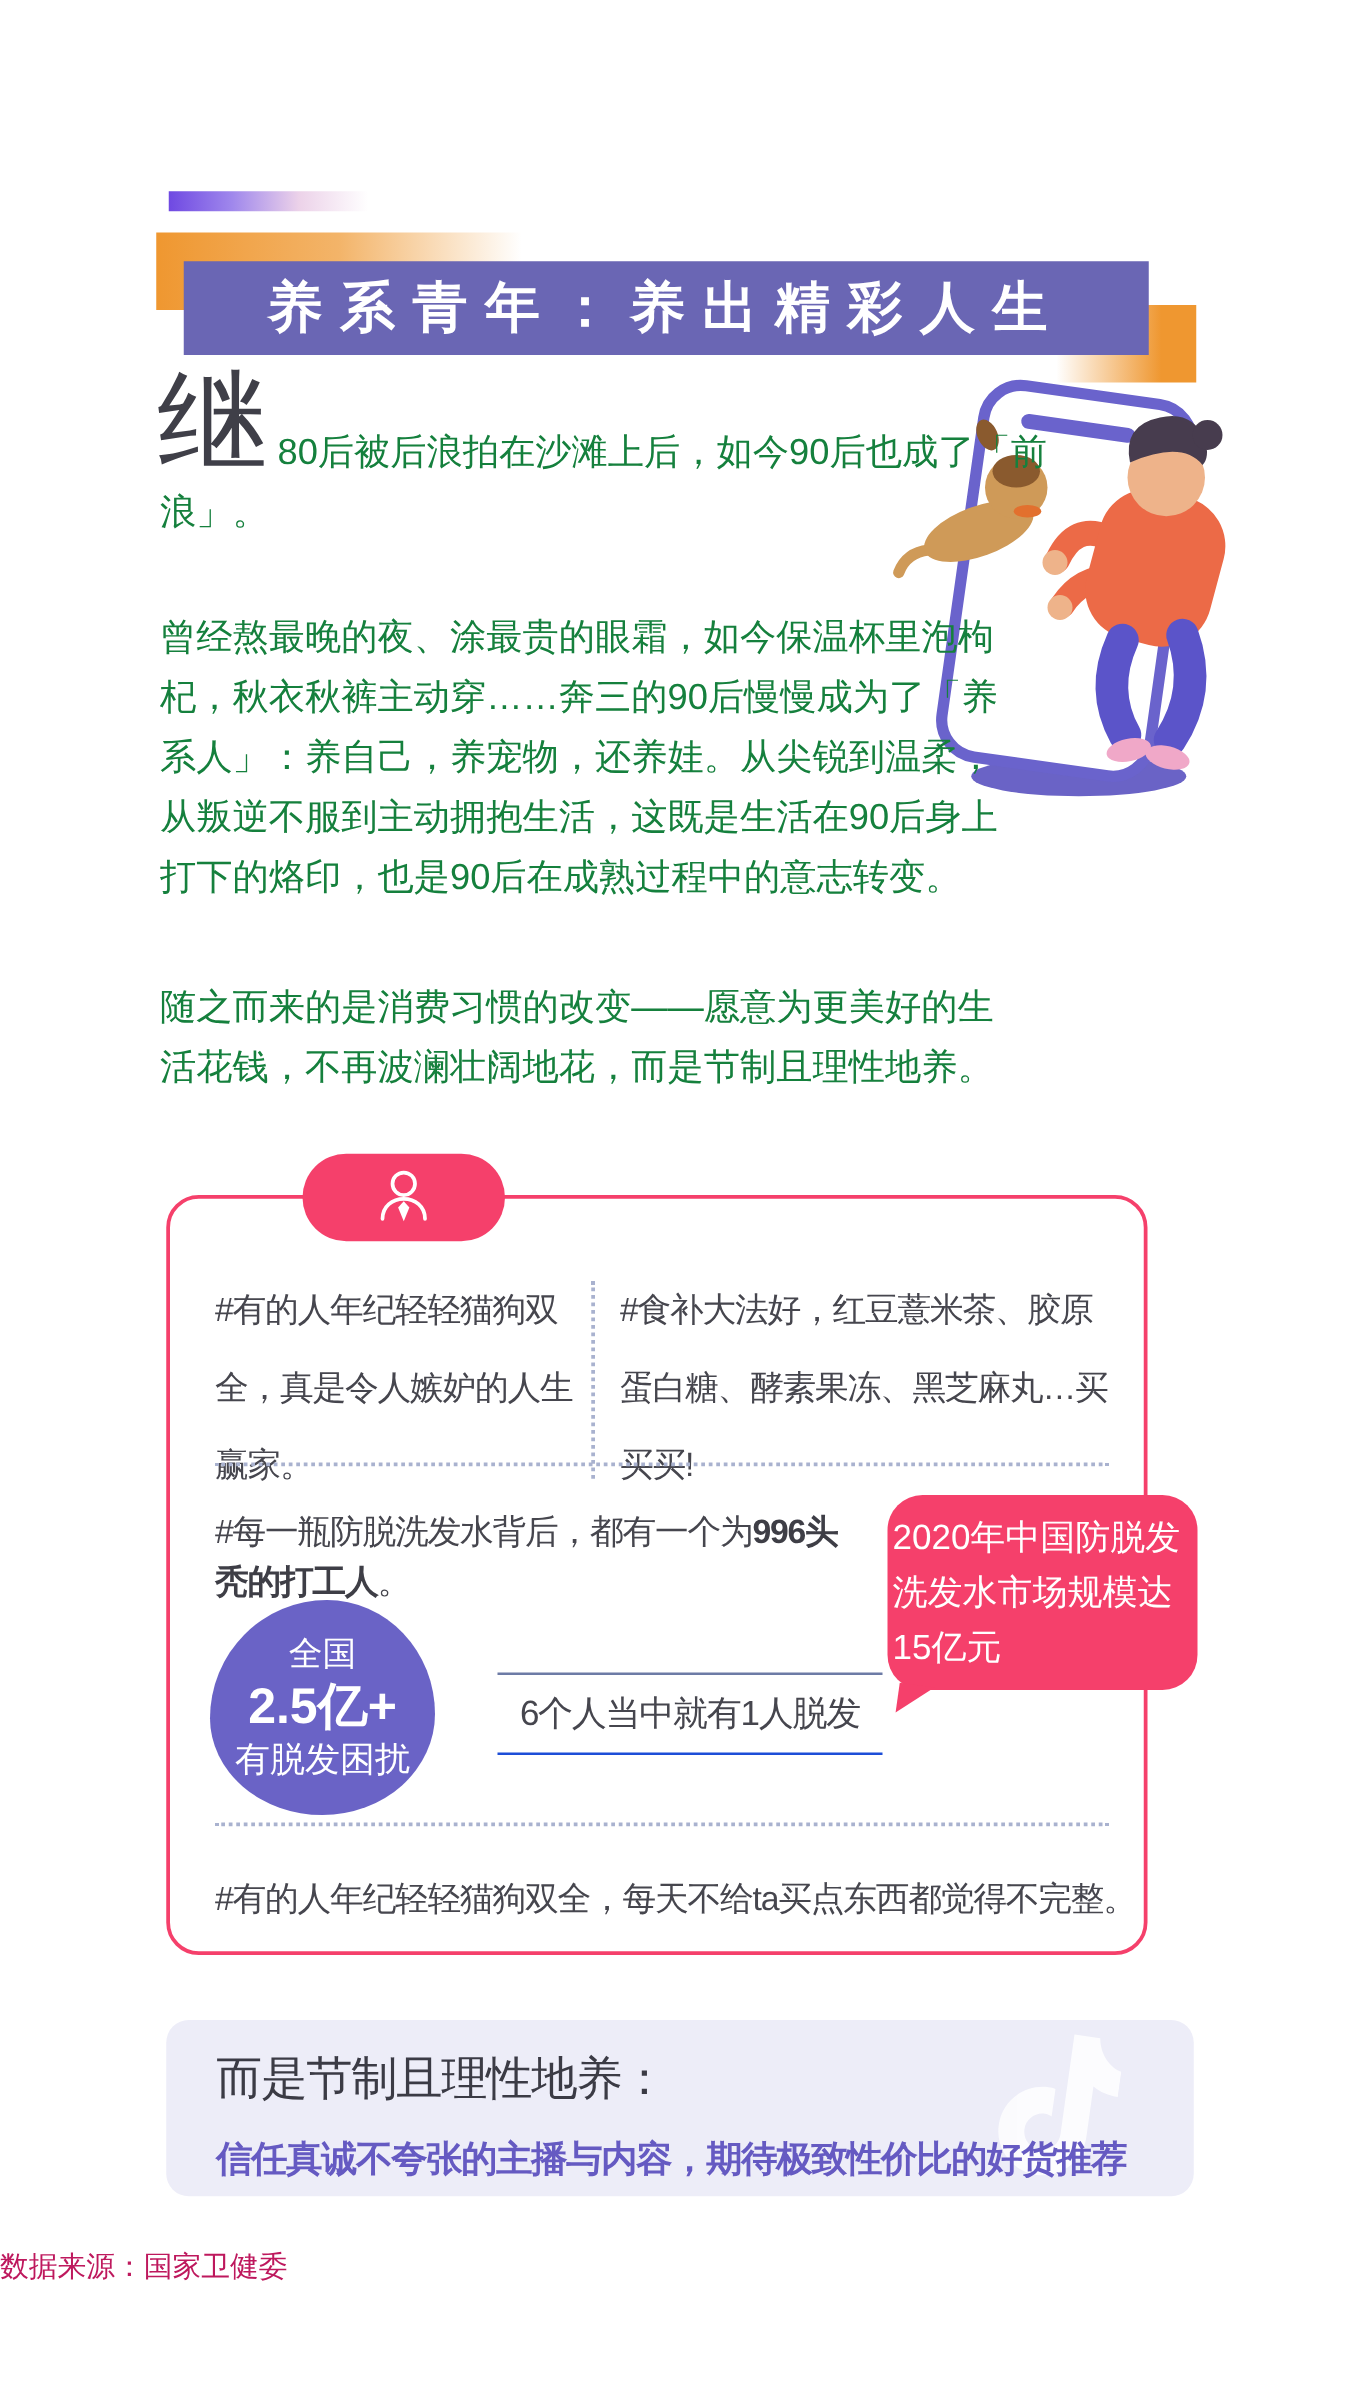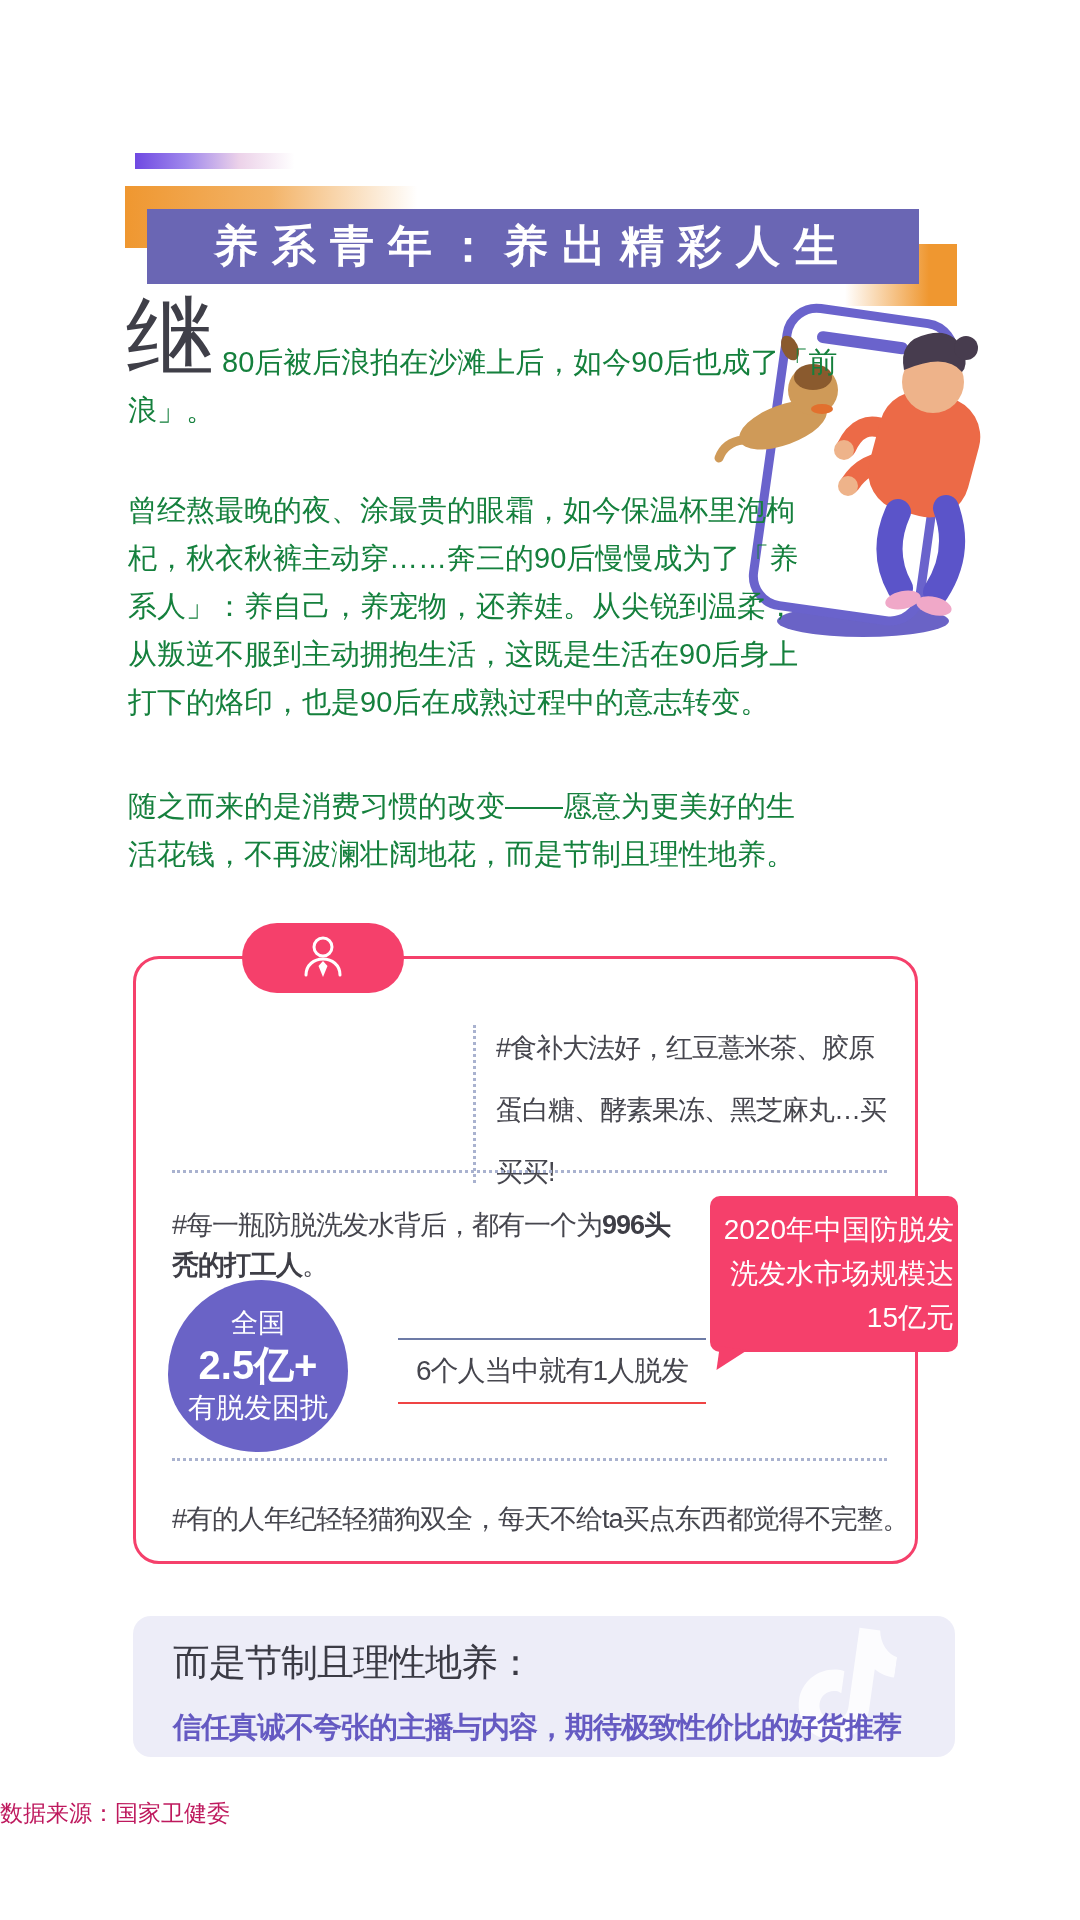--- a/index.html
+++ b/index.html
@@ -32,31 +32,31 @@
   .card-tab{position:absolute;left:106px;top:-36px;width:162px;height:70px;background:#f5406b;
     border-radius:36px;display:flex;align-items:center;justify-content:center;}
   .q-left{position:absolute;left:36px;top:58px;width:292px;line-height:62px;}
   .q-right{position:absolute;left:360px;top:58px;width:392px;line-height:62px;}
   .vdivider{position:absolute;left:337px;top:66px;height:158px;border-left:3px dotted #a9b2cf;}
   .hdot{position:absolute;left:36px;right:28px;border-top:3px dotted #a9b2cf;}
   .d1{top:211px;} .d2{top:499px;}
   .q-shampoo{position:absolute;left:36px;top:246px;width:500px;line-height:40px;margin:0;}
   .q-shampoo b{font-weight:700;color:#3e3e46;}
   .bubble{position:absolute;left:574px;top:237px;width:240px;padding:12px 4px;background:#f5406b;
-    border-radius:10px;color:#fff;text-align:right;font-size:28px;line-height:44px;letter-spacing:0;}
+    border-radius:28px;color:#fff;text-align:left;font-size:28px;line-height:44px;letter-spacing:0;}
   .bubble::after{content:"";position:absolute;left:8px;bottom:-20px;width:0;height:0;
     border-left:28px solid #f5406b;border-bottom:24px solid transparent;transform:rotate(8deg);}
   .stat-circle{position:absolute;left:32px;top:321px;width:180px;height:172px;background:#6a63c6;
     border-radius:52% 48% 50% 50%/55% 53% 47% 45%;color:#fff;text-align:center;
     display:flex;flex-direction:column;justify-content:center;gap:2px;letter-spacing:0;align-items:center;}
   .sc-top{font-size:27px;line-height:34px;}
   .sc-val{font-size:40px;font-weight:700;line-height:46px;}
   .sc-bot{font-size:28px;line-height:36px;}
   .stat-line{position:absolute;left:262px;top:379px;width:308px;text-align:center;
-    padding:14px 0;line-height:34px;border-top:2px solid #6d7ba6;border-bottom:2px solid #ef4444;font-size:28px;}
+    padding:14px 0;line-height:34px;border-top:2px solid #6d7ba6;border-bottom:2px solid #1d4ed8;font-size:28px;}
   .q-pet{position:absolute;left:36px;top:542px;width:720px;margin:0;white-space:nowrap;}
 
   
   .douyin-box{position:absolute;left:133px;top:1616px;width:822px;height:141px;background:#ededf8;
     border-radius:18px;z-index:2;overflow:hidden;}
   .douyin-box h2{position:absolute;left:40px;top:22px;margin:0;font-size:37px;font-weight:400;
     color:#3b3b45;letter-spacing:-1px;}
   .douyin-box p{position:absolute;left:40px;top:92px;margin:0;font-size:29px;font-weight:700;
     color:#655ac2;letter-spacing:-1px;white-space:nowrap;}
   .tiktok{position:absolute;right:62px;top:2px;width:108px;height:130px;opacity:.8;transform:rotate(8deg);}
@@ -113,20 +113,21 @@
 
   <section class="quote-card">
     <div class="card-tab">
       <svg width="48" height="48" viewBox="0 0 48 48" aria-hidden="true">
         <circle cx="24" cy="13" r="9" fill="none" stroke="#fff" stroke-width="3"></circle>
         <path d="M7 41 C7 31 15 25 24 25 C33 25 41 31 41 41" fill="none" stroke="#fff" stroke-width="3" stroke-linecap="round"></path>
         <path d="M24 27 l4.5 5 -4.5 11 -4.5 -11 z" fill="#fff"></path>
       </svg>
     </div>
 
+    <div class="q-left">#有的人年纪轻轻猫狗双全，真是令人嫉妒的人生赢家。</div>
     <div class="vdivider"></div>
     <div class="q-right">#食补大法好，红豆薏米茶、胶原蛋白糖、酵素果冻、黑芝麻丸…买买买!</div>
 
     <div class="hdot d1"></div>
 
     <p class="q-shampoo"><span>#每一瓶防脱洗发水背后，都有一个为</span><b>996头秃的打工人</b><span>。</span></p>
 
     <div class="bubble">
       <div>2020年中国防脱发</div>
       <div>洗发水市场规模达</div>

